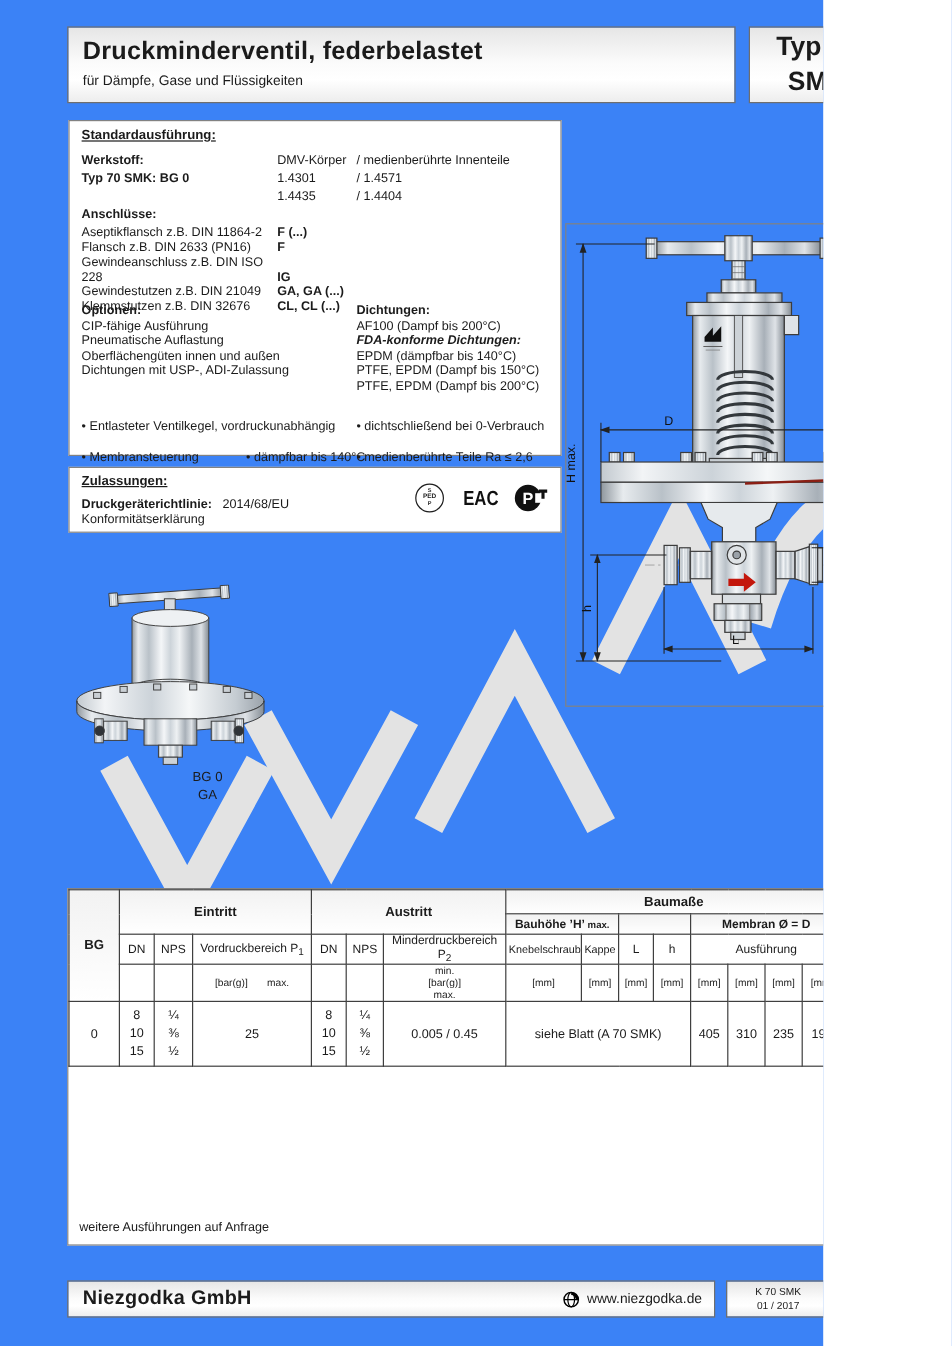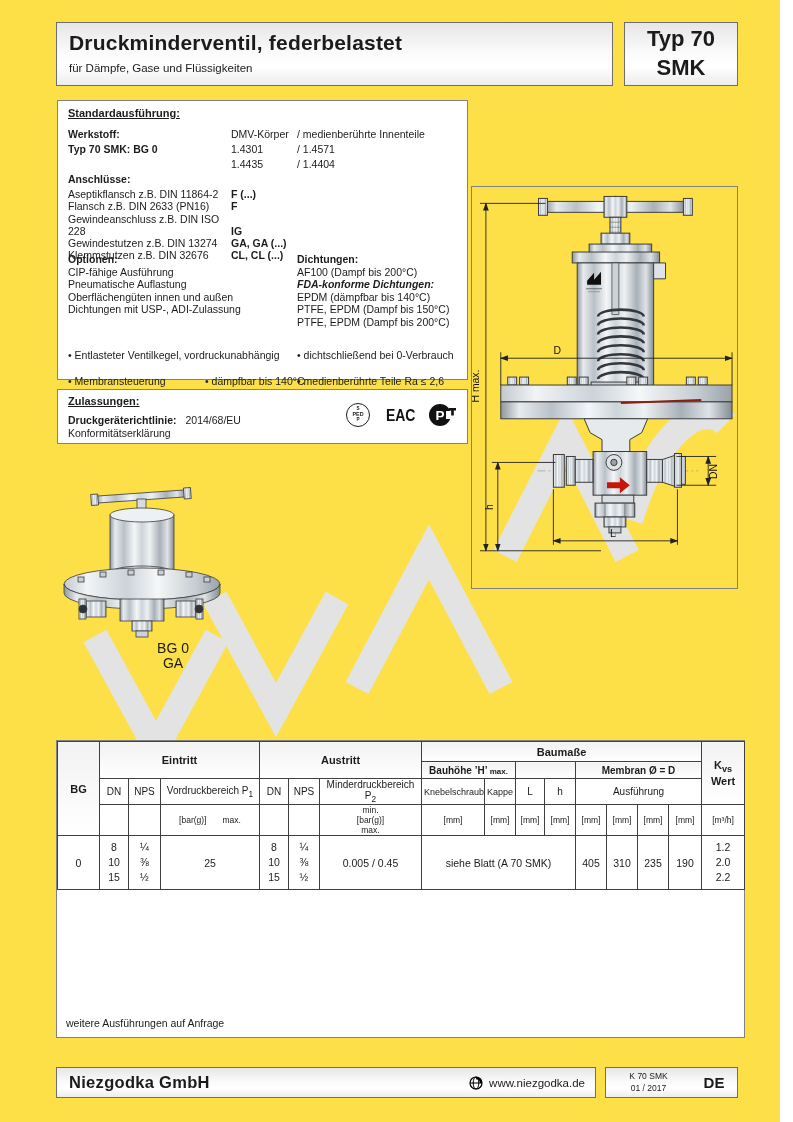--- a/index.html
+++ b/index.html
@@ -1,16 +1,16 @@
 <!DOCTYPE html>
 <html><head>
 <meta charset="utf-8">
 <style>
   html,body{margin:0;padding:0;background:#fff;}
-  .page{position:relative;width:780px;height:1122px;background:#fde047;overflow:hidden;
+  .page{position:relative;width:686px;height:1122px;background:#3b82f6;overflow:hidden;
         font-family:"Liberation Sans",sans-serif;color:#1b1b1b;}
   .b{font-weight:bold;}
   .bi{font-weight:bold;font-style:italic;}
   .gradbar{background:linear-gradient(180deg,#e6e6e6 0%,#fbfbfb 48%,#ffffff 70%,#ededed 100%);
            border:1px solid #6e6e6e;box-sizing:border-box;}
   
   .titlebar{position:absolute;left:56px;top:22px;width:557px;height:64px;padding:8px 12px 0;}
   .titlebar h1{margin:0;font-size:21px;letter-spacing:.2px;}
   .titlebar .sub{font-size:11.5px;margin-top:7px;}
   .typebox{position:absolute;left:624px;top:22px;width:114px;height:64px;text-align:center;
@@ -40,21 +40,21 @@
   .ped .mid{font-size:5.4px;}
   .eac{position:absolute;left:328px;top:16px;font-size:17px;font-weight:900;letter-spacing:0;
        transform:scaleX(.82);transform-origin:left;color:#101010;}
   .gost{position:absolute;left:370px;top:12px;width:30px;height:26px;}
   
   #valve-svg{position:absolute;left:0;top:0;}
   svg text{font-family:"Liberation Sans",sans-serif;}
   
   #iso-wrap{position:absolute;left:58px;top:487px;width:190px;height:152px;z-index:3;}
   .iso-labels{position:absolute;left:138px;top:641px;width:70px;text-align:center;
-              font-size:14px;line-height:15px;z-index:3;}
+              font-size:11px;line-height:15px;z-index:3;}
   
   #watermark{position:absolute;left:0;top:0;z-index:2;pointer-events:none;}
   
   table{border-collapse:collapse;table-layout:fixed;width:687px;}
   th,td{border:1px solid #3f3f3f;padding:0 2px;text-align:center;vertical-align:middle;
         font-weight:normal;overflow:hidden;}
   tr.hr1 th,tr.hr2 th{background:linear-gradient(180deg,#f2f2f2,#ffffff);}
   .gh{font-size:11px;font-weight:bold;}
   .ch{font-size:10px;}
   .uh{font-size:8.5px;}
@@ -109,21 +109,21 @@
       <div>
         <span class="lblcol"></span><span class="vcol">1.4435</span><span>/ 1.4404</span>
       </div>
     </div>
 
     <div class="list abs" style="left:10px;top:72px;">
       <div class="b" style="line-height:13px;margin-bottom:2px;">Anschlüsse:</div>
       <div><span class="lblcol">Aseptikflansch z.B. DIN 11864-2</span><span class="b">F (...)</span></div>
       <div><span class="lblcol">Flansch z.B. DIN 2633 (PN16)</span><span class="b">F</span></div>
       <div><span class="lblcol">Gewindeanschluss z.B. DIN ISO 228</span><span class="b">IG</span></div>
-      <div><span class="lblcol">Gewindestutzen z.B. DIN 13274</span><span class="b">GA, GA (...)</span></div>
+      <div><span class="lblcol">Gewindestutzen z.B. DIN 21049</span><span class="b">GA, GA (...)</span></div>
       <div><span class="lblcol">Klemmstutzen z.B. DIN 32676</span><span class="b">CL, CL (...)</span></div>
     </div>
 
     <div class="opt abs" style="left:10px;top:152px;">
       <div class="b" style="line-height:13px;">Optionen:</div>
       <div>CIP-fähige Ausführung</div>
       <div>Pneumatische Auflastung</div>
       <div>Oberflächengüten innen und außen</div>
       <div>Dichtungen mit USP-, ADI-Zulassung</div>
     </div>

